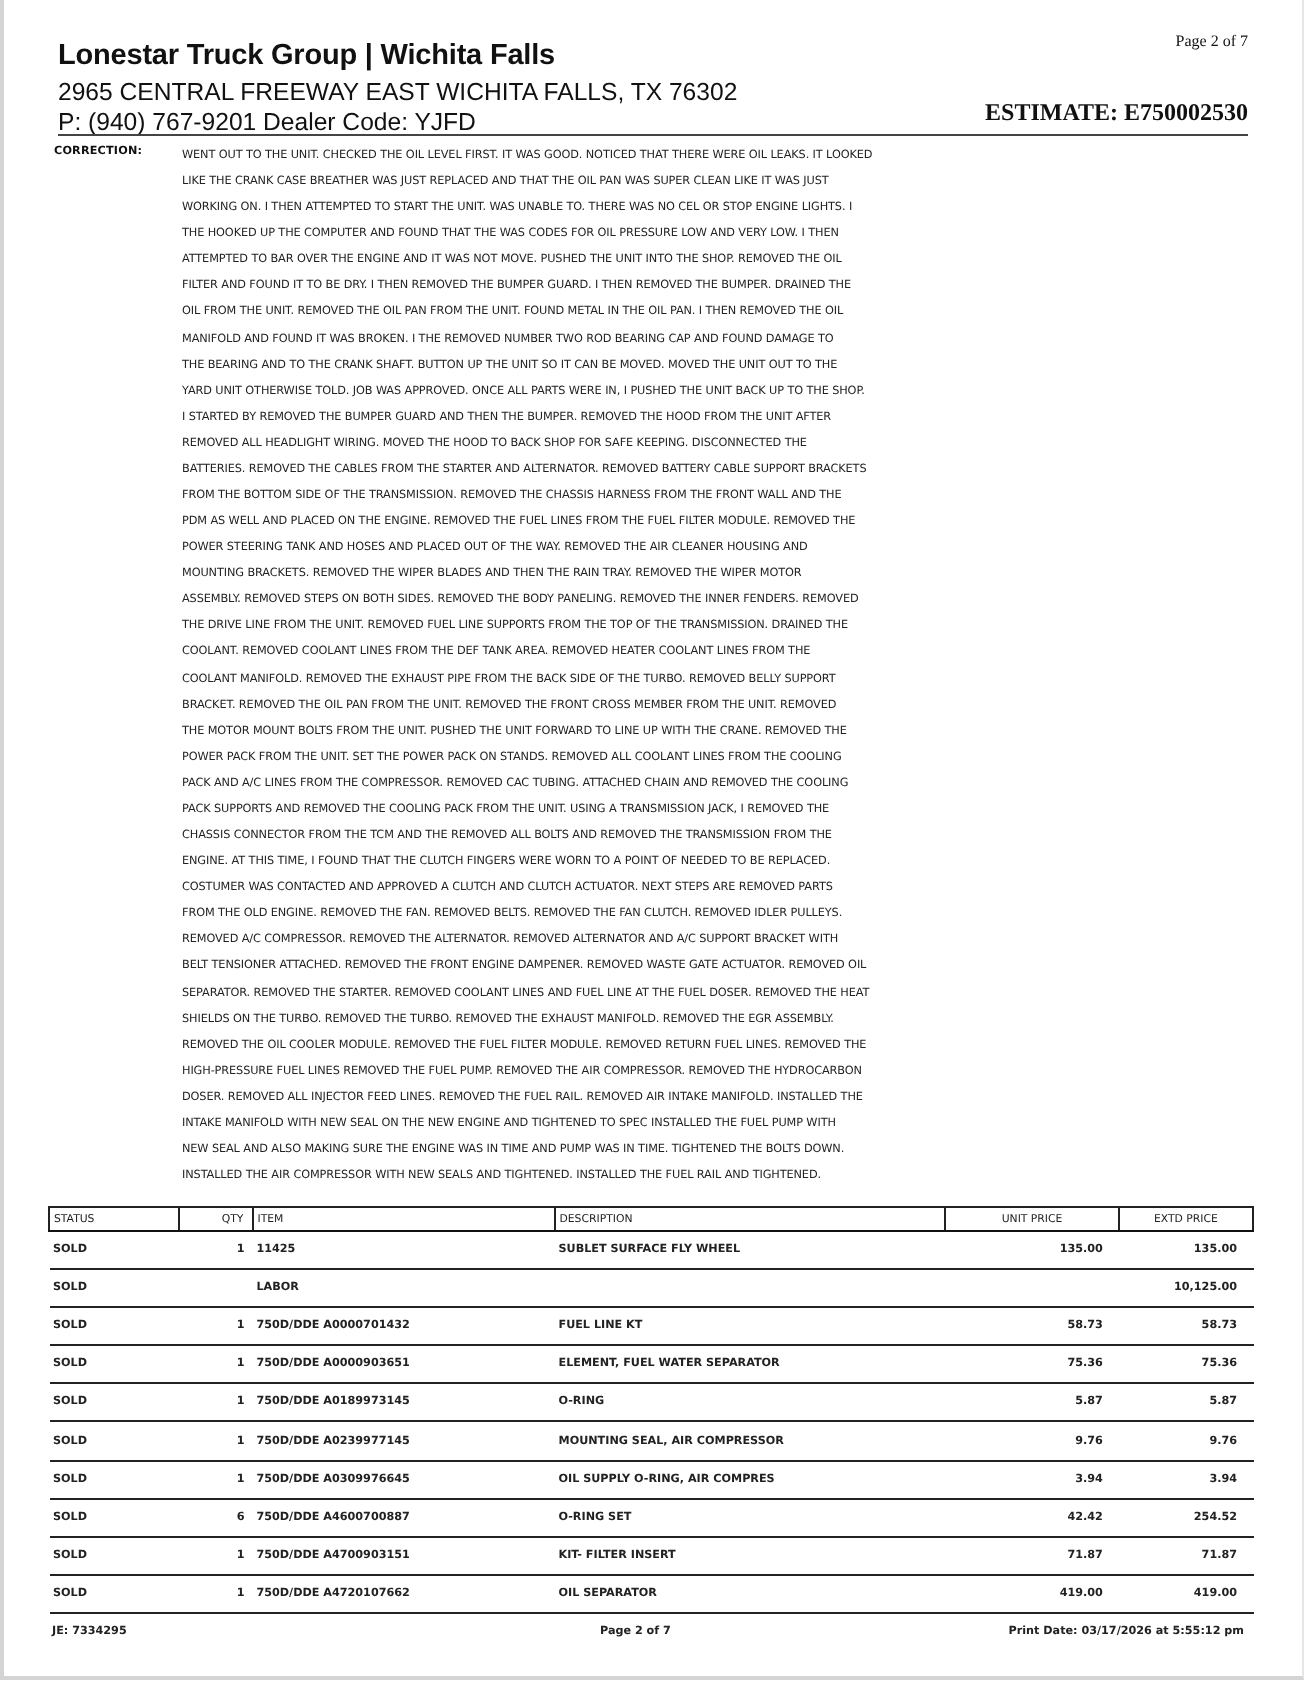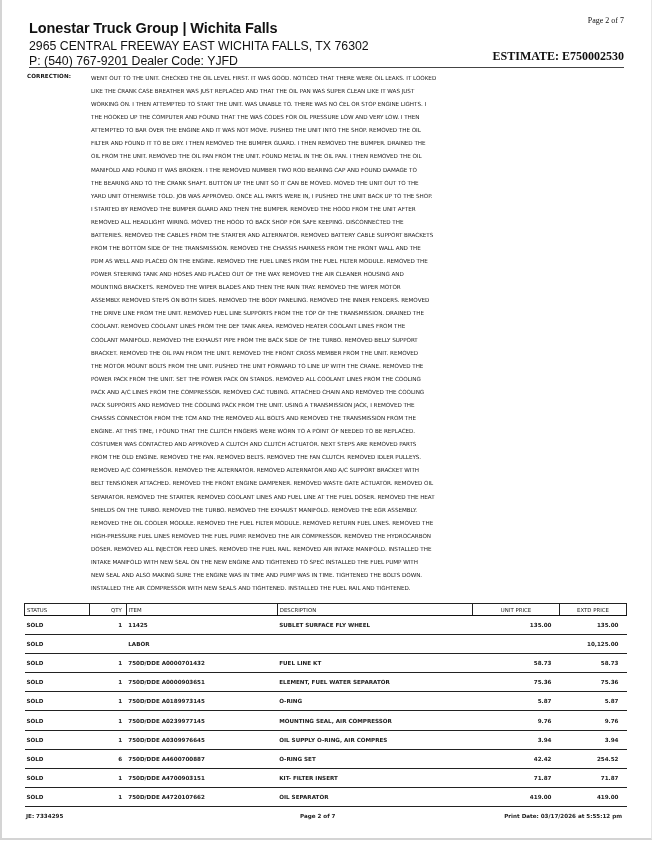--- a/index.html
+++ b/index.html
@@ -70,21 +70,21 @@
   .footer .pd { position: absolute; right: 0; }
 </style>
 </head>
 <body>
 
 <div class="page">
 
   <div class="hdr-left">
     <div class="company">Lonestar Truck Group | Wichita Falls</div>
     <div class="addr">2965 CENTRAL FREEWAY EAST WICHITA FALLS, TX 76302</div>
-    <div class="phone">P: (540) 767-9201 Dealer Code:  YJFD</div>
+    <div class="phone">P: (940) 767-9201 Dealer Code:  YJFD</div>
   </div>
 
   <div class="hdr-right">
     <div class="page-small">Page 2 of 7</div>
     <div class="estimate">ESTIMATE:  E750002530</div>
   </div>
 
   <div class="hdr-rule"></div>
 
   <div class="corr-label">CORRECTION:</div>

